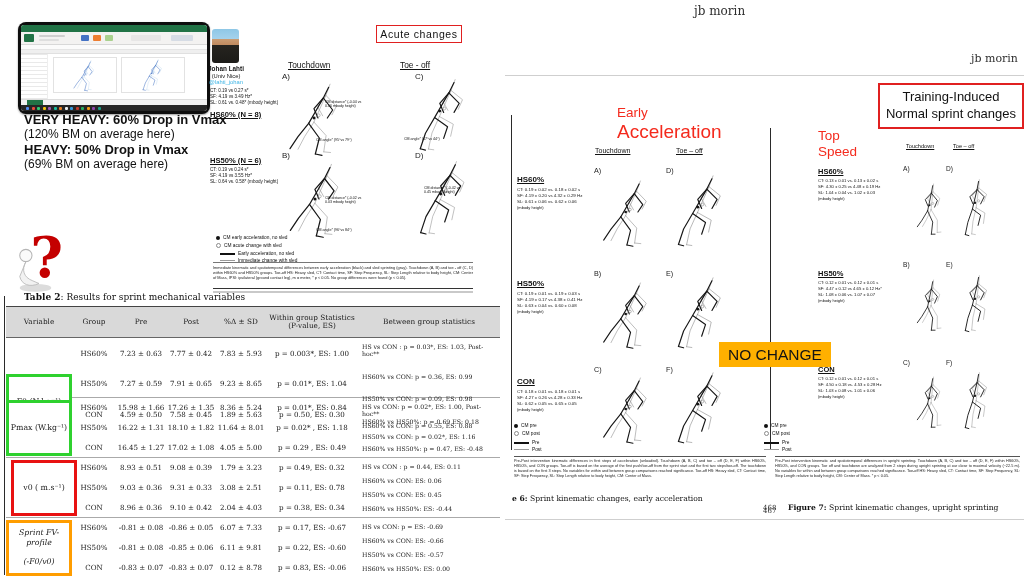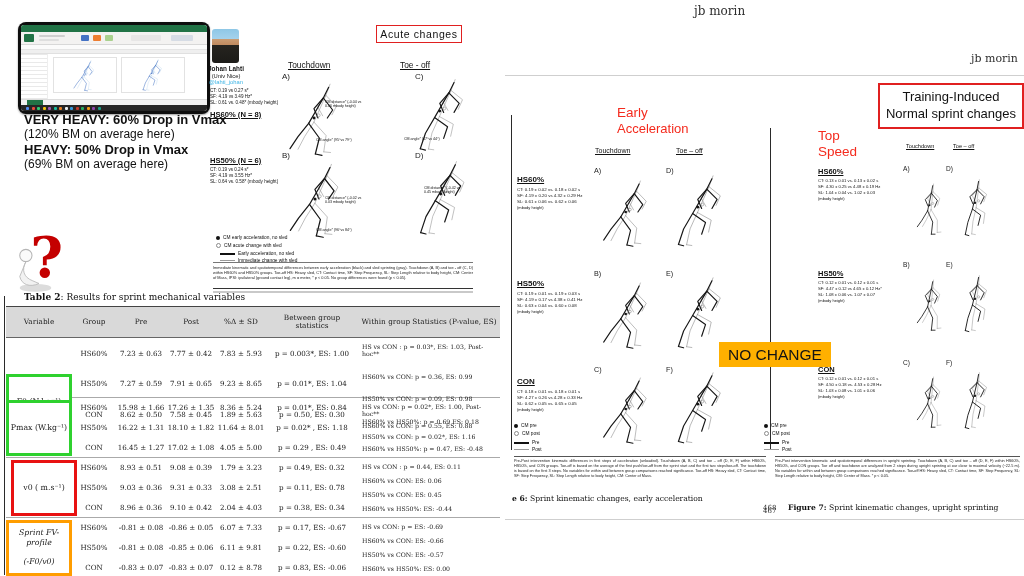--- a/index.html
+++ b/index.html
@@ -307,37 +307,37 @@
     <span class="b">Table 2</span><span>: Results for sprint mechanical variables</span>
   </div>
 
   <div class="s tbl" style="left:6px;top:306px;width:494px;">
     <div class="thead">
       <div class="th">Variable</div>
       <div class="th">Group</div>
       <div class="th">Pre</div>
       <div class="th">Post</div>
       <div class="th">%Δ ± SD</div>
+      <div class="th">Within group Statistics (P-value, ES)</div>
       <div class="th">Between group statistics</div>
-      <div class="th">Within group Statistics (P-value, ES)</div>
     </div>
 
     <div class="tgroup">
       <div class="tc vcell">
           <div class="vbox" style="border-color: rgb(47, 209, 47); margin-top: 36px;">F0 (N.kg⁻¹)</div>
         </div>
       <div class="tc">
           <span>HS60%</span>
           <span>HS50%</span>
           <span>CON</span>
         </div>
       <div class="tc">
           <span>7.23 ± 0.63</span>
           <span>7.27 ± 0.59</span>
-          <span>8.62 ± 0.50</span>
+          <span>4.59 ± 0.50</span>
         </div>
       <div class="tc">
           <span>7.77 ± 0.42</span>
           <span>7.91 ± 0.65</span>
           <span>7.58 ± 0.45</span>
         </div>
       <div class="tc">
           <span>7.83 ± 5.93</span>
           <span>9.23 ± 8.65</span>
           <span>1.89 ± 5.63</span>
@@ -469,21 +469,21 @@
         </div>
     </div>
   </div>
 
   <div class="s hline" style="left:505px;top:75px;width:519px;"></div>
   <div class="s hline" style="left:505px;top:519px;width:519px;"></div>
   <div class="s vline" style="left:511px;top:115px;height:335px;"></div>
   <div class="s vline" style="left:770px;top:128px;height:322px;"></div>
 
   <div class="s red b" style="left:617px;top:105px;font-size:13.5px;font-weight:normal;">Early</div>
-  <div class="s red" style="left:617px;top:121px;font-size:13px;">Acceleration</div>
+  <div class="s red" style="left:617px;top:121px;font-size:19px;">Acceleration</div>
   <div class="s colhead" style="left:595px;top:147px;">Touchdown</div>
   <div class="s colhead" style="left:676px;top:147px;">Toe – off</div>
 
   <div class="s grp-title" style="left:517px;top:175px;font-size:8px;">HS60%</div>
   <div class="s statline" style="left:517px;top:187px;font-size:4.4px;">CT: 0.19 ± 0.02 vs. 0.18 ± 0.02 s</div>
   <div class="s statline" style="left:517px;top:193px;font-size:4.4px;">SF: 4.19 ± 0.20 vs 4.32 ± 0.29 Hz</div>
   <div class="s statline" style="left:517px;top:199px;font-size:4.4px;">SL: 0.61 ± 0.06 vs. 0.62 ± 0.06</div>
   <div class="s statline" style="left:517px;top:205px;font-size:4px;">(mbody height)</div>
 
   <div class="s grp-title" style="left:517px;top:279px;font-size:8px;">HS50%</div>

